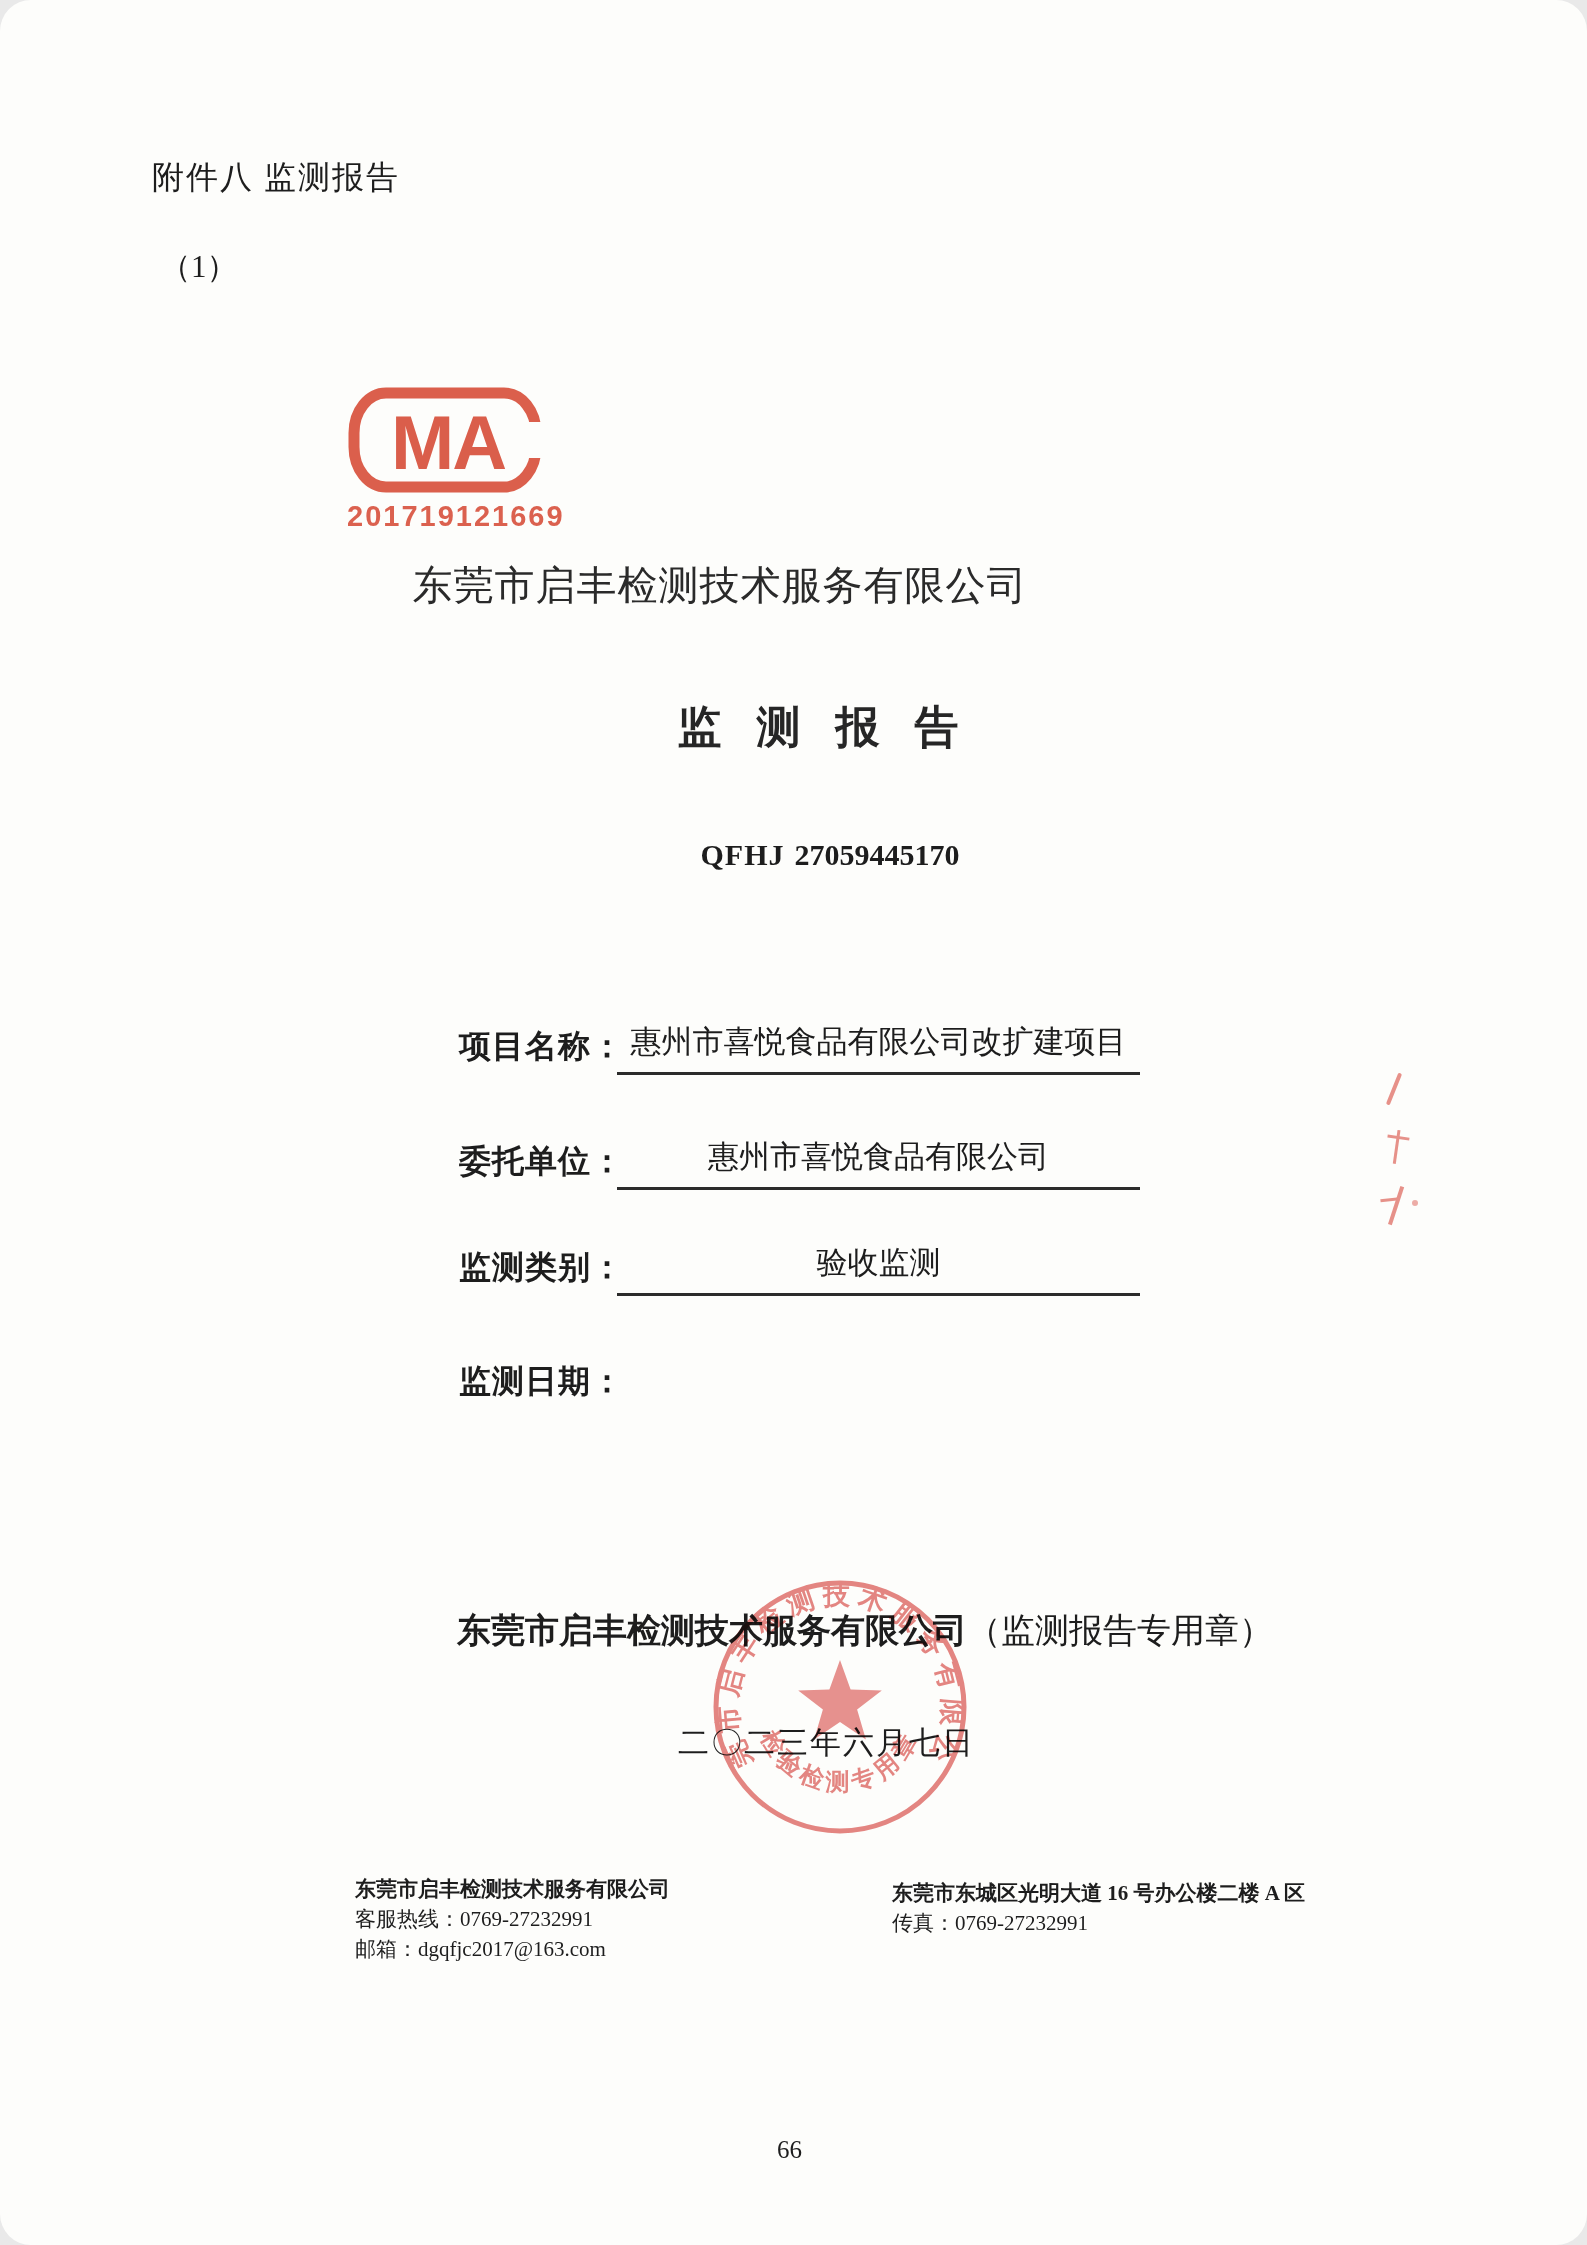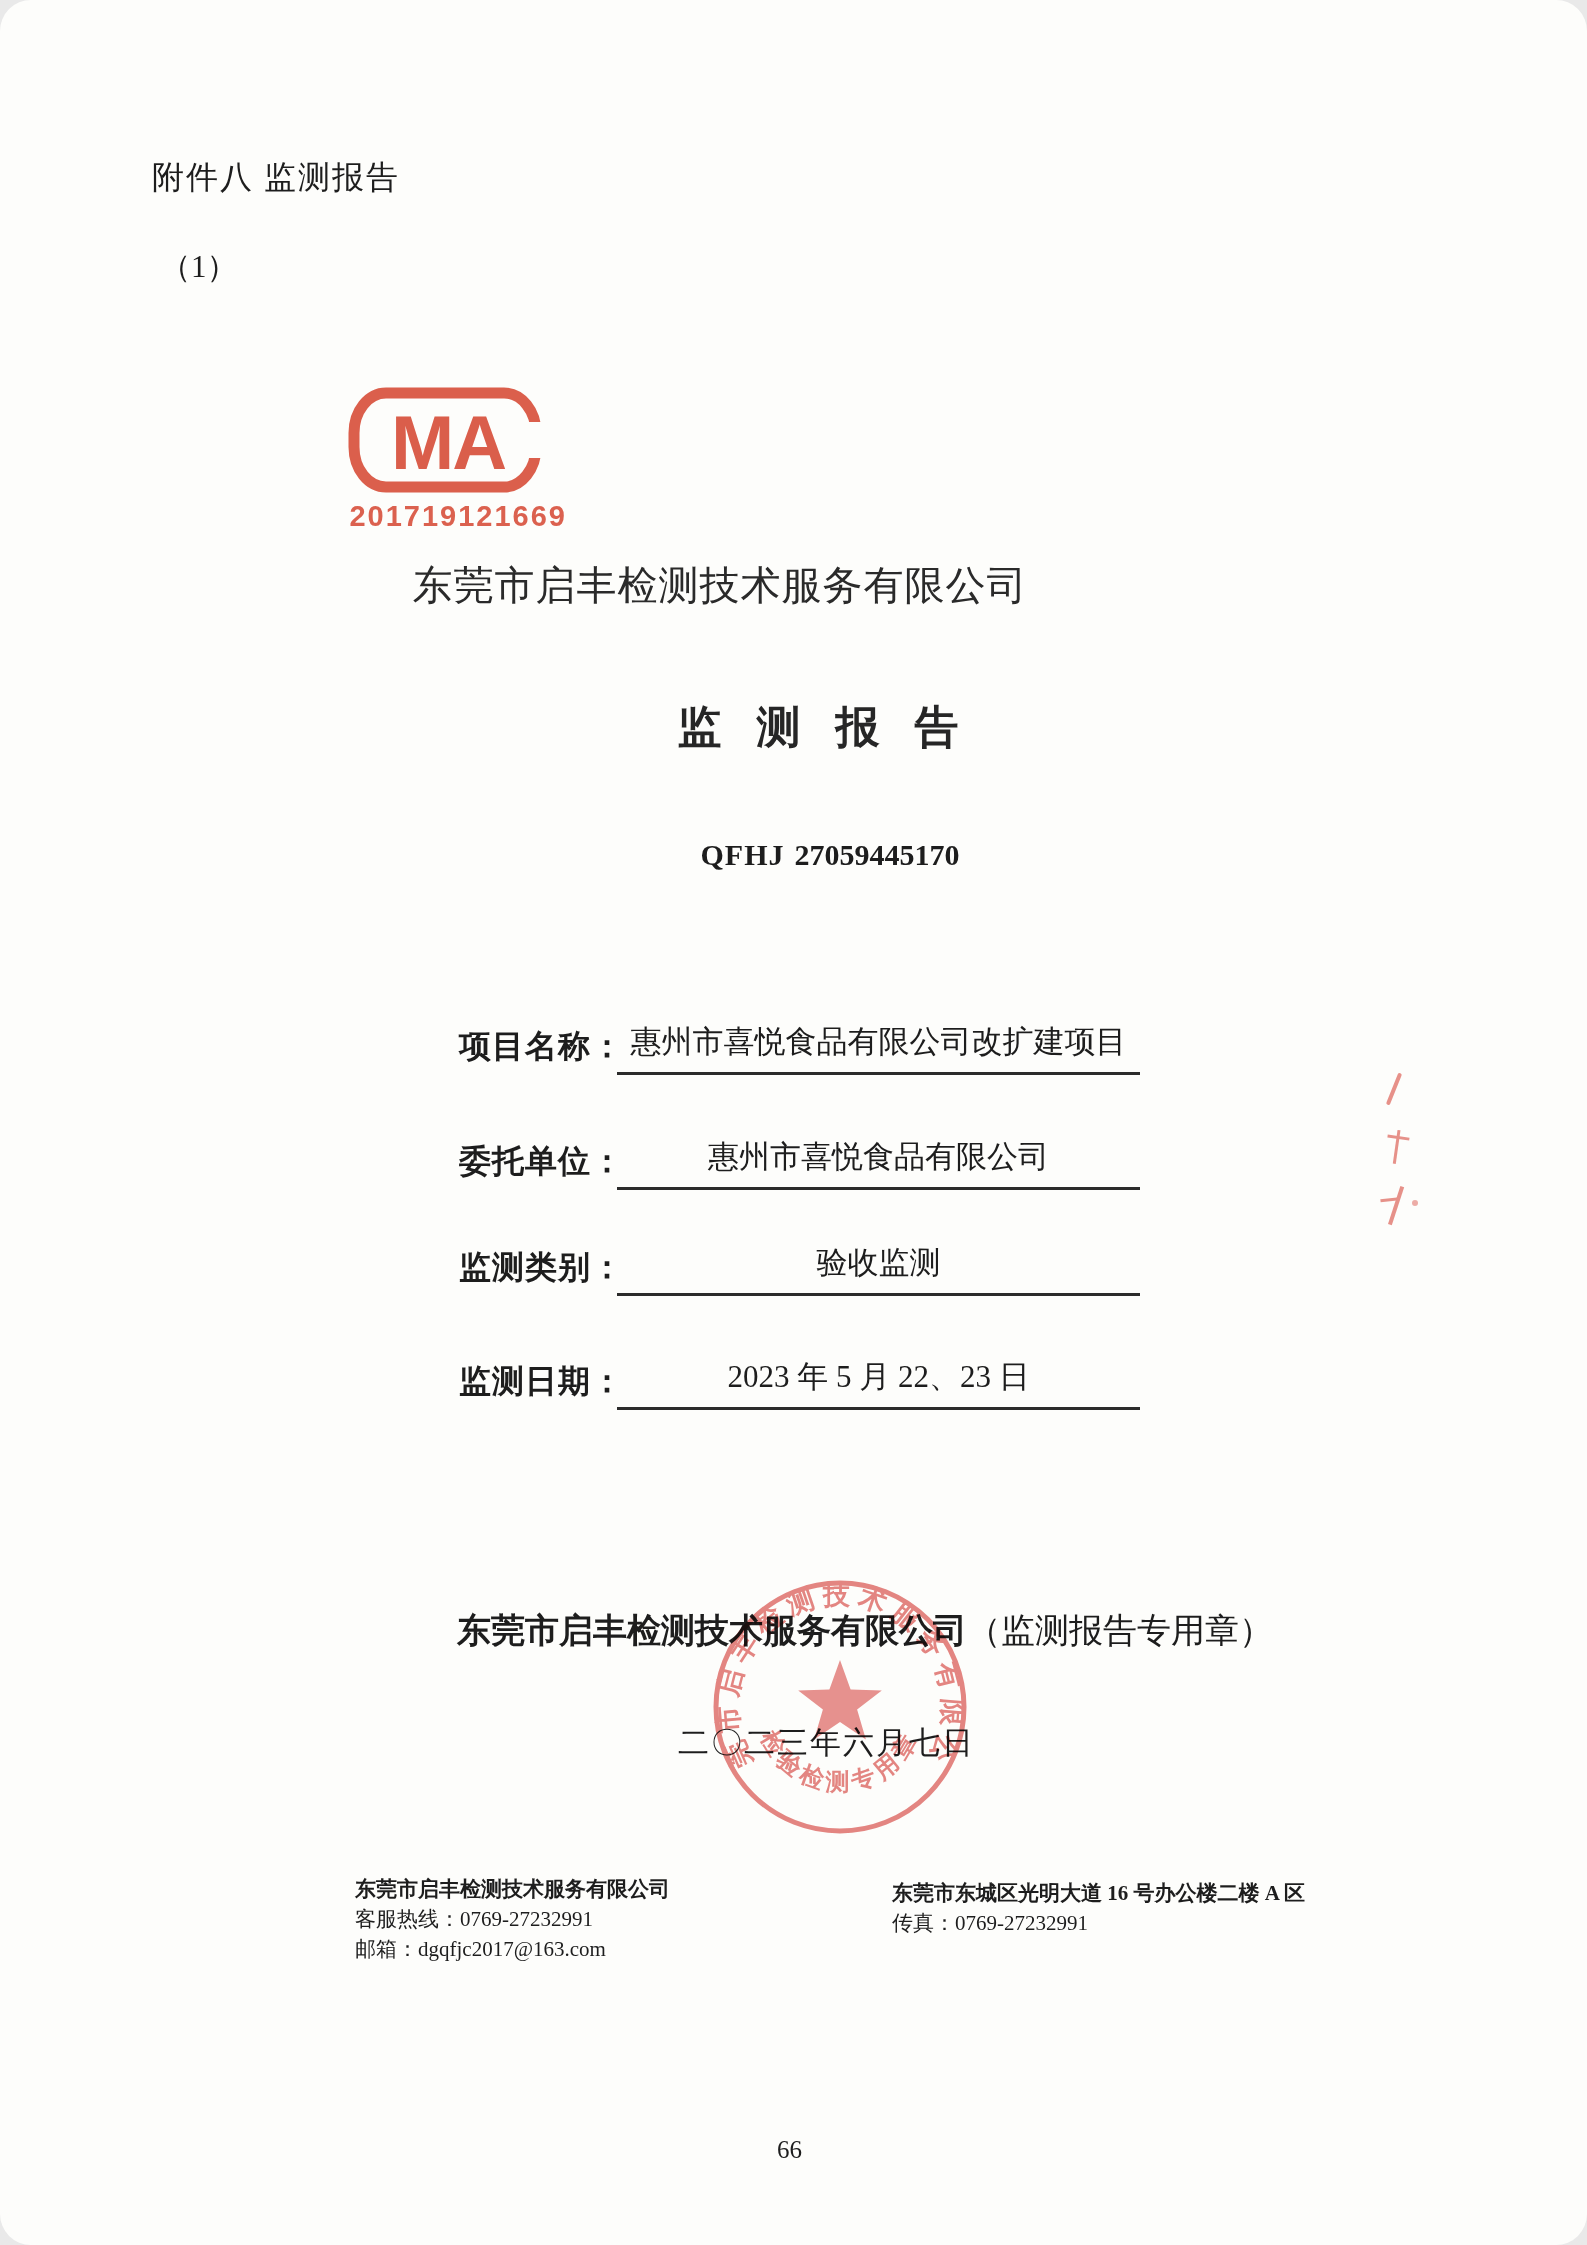--- a/index.html
+++ b/index.html
@@ -20,21 +20,21 @@
     overflow:hidden;
     border-radius:31px;
   }
   .abs{position:absolute;}
 
   
   .attachment-heading{left:152px;top:156px;font-size:32px;letter-spacing:2px;}
   .sub-number{left:160px;top:246px;font-size:31px;}
 
   
-  .cma-block{left:347px;top:386px;width:220px;text-align:right;}
+  .cma-block{left:347px;top:386px;width:220px;}
   .cma-svg{display:block;}
   .cma-outline{fill:none;stroke:var(--stamp-red);stroke-width:11px;opacity:.92;}
   .cma-gap{fill:#fdfdfb;}
   .cma-letters{
     fill:var(--stamp-red);
     font-family:"Liberation Sans","DejaVu Sans",sans-serif;
     font-weight:bold;font-size:76px;letter-spacing:-2px;opacity:.92;
   }
   .cma-number{
     margin-top:6px;
@@ -121,21 +121,20 @@
   <div class="abs field-row row-2">
     <span class="field-label">委托单位：</span>
     <span class="field-value">惠州市喜悦食品有限公司</span>
   </div>
   <div class="abs field-row row-3">
     <span class="field-label">监测类别：</span>
     <span class="field-value">验收监测</span>
   </div>
   <div class="abs field-row row-4">
     <span class="field-label">监测日期：</span>
-    <span class="field-value">2023 年 5 月 22、23 日</span>
   </div>
 
   <div class="abs signature-line">
     <span class="company">东莞市启丰检测技术服务有限公司</span><span class="seal-note">（监测报告专用章）</span>
   </div>
 
   <div class="abs date-line">二〇二三年六月七日</div>
 
   <svg class="abs seal-svg" width="270" height="270" viewBox="0 0 270 270">
     <defs>

